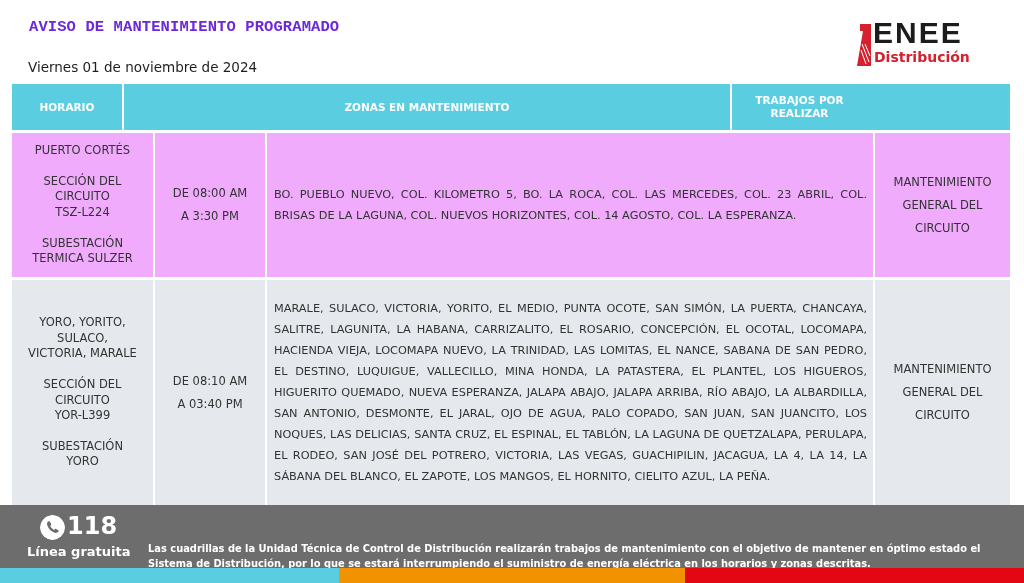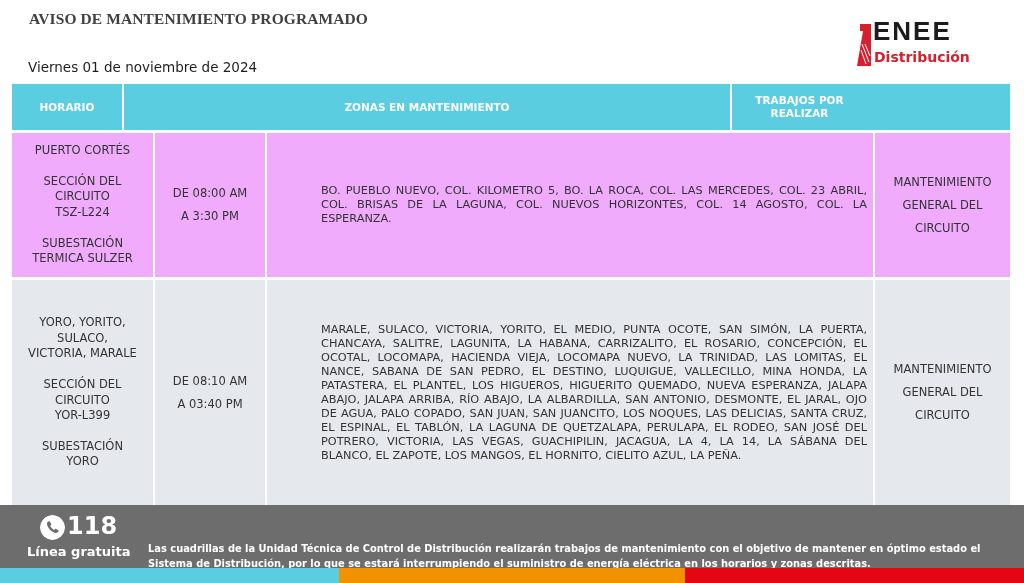--- a/index.html
+++ b/index.html
@@ -1,26 +1,26 @@
 <!DOCTYPE html>
 <html><head>
 <meta charset="utf-8">
 <style>
   * { box-sizing: border-box; margin: 0; padding: 0; }
   html, body { width: 1024px; height: 583px; overflow: hidden; background: #ffffff; }
   body { position: relative; font-family: "DejaVu Sans", sans-serif; color: #2b2b2b; }
 
   .header { position: absolute; left: 0; top: 0; width: 1024px; height: 84px; }
-  .title-red { position: absolute; left: 29px; top: 10px; font-family: Liberation Serif, serif; font-size: 15.5px; font-weight: bold; color: #404040; letter-spacing: 0.1px; white-space: nowrap; }
+  .title-red { position: absolute; left: 29px; top: 18px; font-family: Liberation Mono, monospace; font-size: 15.5px; font-weight: bold; color: #6d28d9; letter-spacing: 0.1px; white-space: nowrap; }
   .title-zone { position: absolute; left: 31px; top: 38px; font-family: "DejaVu Sans", sans-serif; font-size: 16.5px; font-weight: bold; color: #1e1e1e; white-space: nowrap; }
   .title-date { position: absolute; left: 28px; top: 59px; font-family: "DejaVu Sans", sans-serif; font-size: 13.5px; color: #1e1e1e; white-space: nowrap; }
 
   .logo { position: absolute; left: 855px; top: 20px; width: 150px; height: 50px; }
   .logo-mark { position: absolute; left: 2px; top: 2px; width: 14px; height: 44px; }
-  .logo-enee { position: absolute; left: 18px; top: -4px; font-family: "Liberation Sans", sans-serif; font-size: 26px; font-weight: bold; color: #1c1c1c; letter-spacing: 2px; }
+  .logo-enee { position: absolute; left: 18px; top: -4px; font-family: "Liberation Sans", sans-serif; font-size: 30px; font-weight: bold; color: #1c1c1c; letter-spacing: 2px; }
   .logo-dist { position: absolute; left: 19px; top: 29px; font-family: "DejaVu Sans", sans-serif; font-size: 14px; font-weight: bold; color: #d6202e; white-space: nowrap; }
 
   .table { position: absolute; left: 12px; top: 84px; width: 998px; }
   .row { display: flex; width: 998px; }
   .cell { border-right: 2px solid #ffffff; display: flex; align-items: center; justify-content: center; text-align: center; }
   .cell:last-child { border-right: none; }
   .c1 { width: 143px; }
   .c2 { width: 112px; }
   .c3 { width: 608px; }
   .c4 { width: 135px; }
@@ -29,21 +29,21 @@
   .head-row .cell { color: #ffffff; font-family: "DejaVu Sans", sans-serif; font-weight: bold; font-size: 10.5px; line-height: 13px; }
 
   .gap { height: 3px; background: #ffffff; }
 
   .r1 { height: 144px; background: #f0abfc; }
   .r2 { height: 225px; background: #e5e8ec; margin-top: 3px; }
 
   .body-text { font-family: "DejaVu Sans", sans-serif; font-size: 11.5px; color: #333333; line-height: 15.6px; }
   .sector-block { display: flex; flex-direction: column; gap: 15px; }
   .horario { line-height: 23px; }
-  .zonas { text-align: justify; text-align-last: left; padding: 0 6px 0 7px; line-height: 14px; font-size: 11.3px; margin-left: 47px; }
+  .zonas { text-align: justify; text-align-last: left; padding: 0 6px 0 7px; line-height: 21px; font-size: 11.3px; }
   .trabajos { line-height: 23px; }
 
   .footer { position: absolute; left: 0; top: 505px; width: 1024px; height: 63px; background: #6d6d6d; }
   .phone-wrap { position: absolute; left: 27px; top: 7px; width: 110px; }
   .phone-icon { position: absolute; left: 13px; top: 3px; width: 25px; height: 25px; border-radius: 50%; background: #ffffff; }
   .phone-num { position: absolute; left: 40px; top: 0px; font-family: "DejaVu Sans", sans-serif; font-size: 24px; font-weight: bold; color: #ffffff; }
   .phone-free { position: absolute; left: 0px; top: 32px; font-family: "DejaVu Sans", sans-serif; font-size: 13px; font-weight: bold; color: #ffffff; white-space: nowrap; }
   .footer-text { position: absolute; left: 148px; top: 20px; width: 870px; font-family: "DejaVu Sans", sans-serif; font-size: 9.9px; font-weight: bold; color: #ffffff; line-height: 15px; margin-top: 16px; }
 
   .stripe { position: absolute; top: 568px; height: 15px; }

